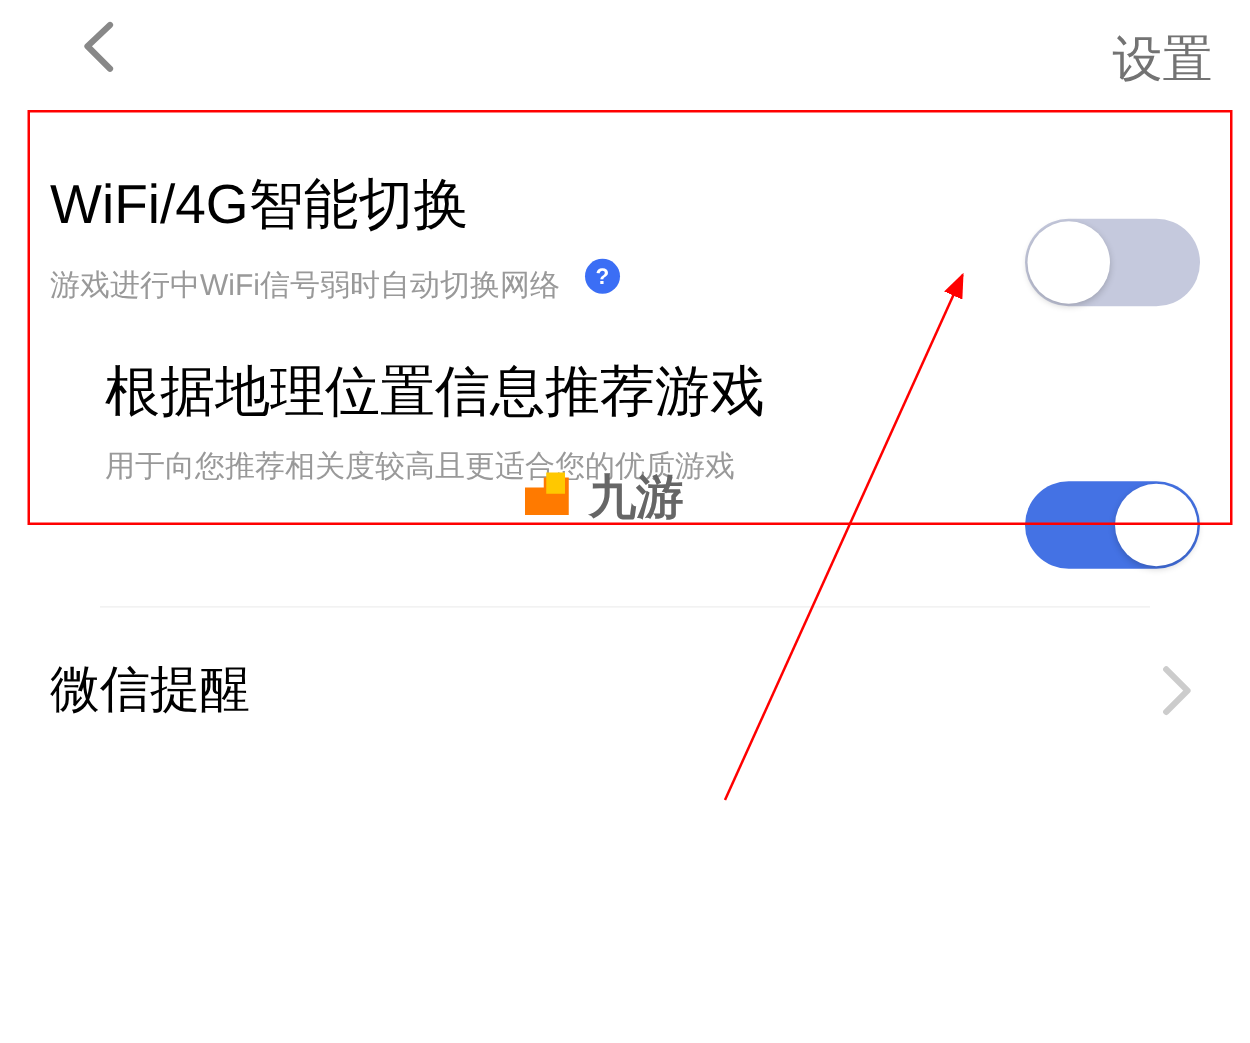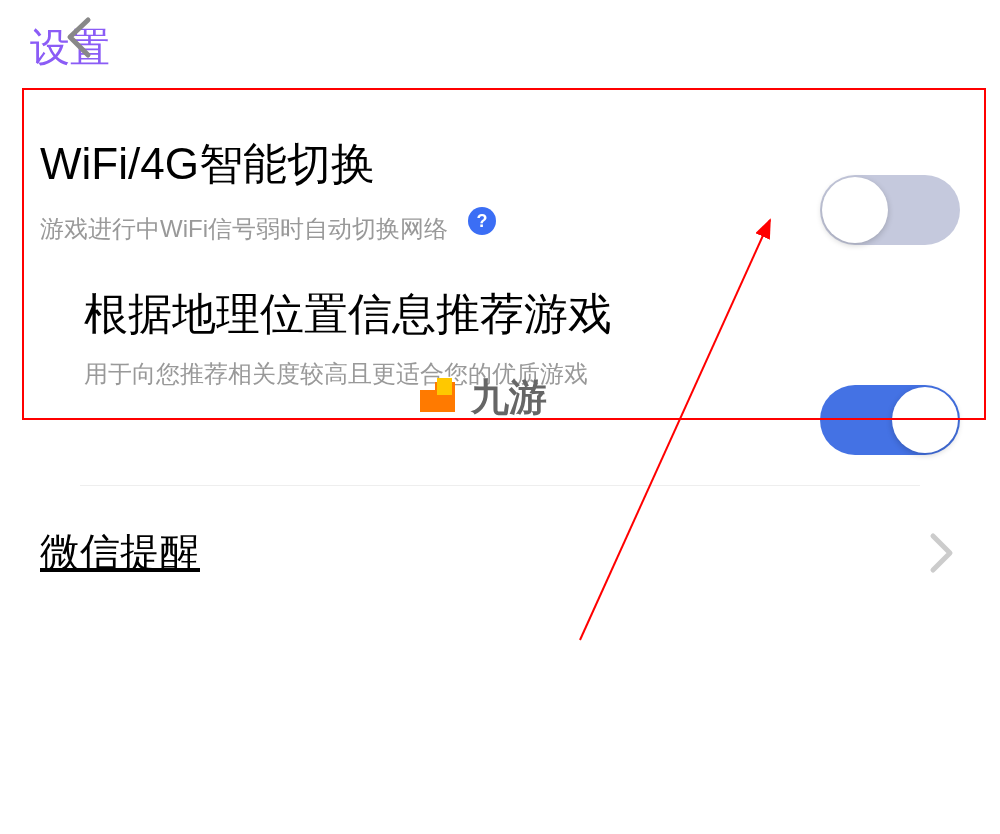--- a/index.html
+++ b/index.html
@@ -26,24 +26,24 @@
       left: 60px;
       top: 15px;
       cursor: pointer;
     }
     .back-btn svg {
       width: 40px;
       height: 45px;
     }
     .title {
       flex: 1;
-      text-align: left;
+      text-align: right;
       font-size: 40px;
       font-weight: 500;
-      color: #8b5cf6;
+      color: #737373;
     }
     .highlight-box {
       position: absolute;
       top: 88px;
       left: 22px;
       right: 14px;
       height: 332px;
       border: 2px solid #ff0000;
       pointer-events: none;
       z-index: 5;
@@ -173,21 +173,20 @@
       margin-left: 44px;
     }
     .setting-item-2 .toggle {
       margin-top: 100px;
     }
     .setting-item-3 {
       padding-top: 40px;
     }
     .setting-item-3 .setting-title {
       font-size: 40px;
-      text-decoration: underline;
     }
     .setting-item-3 .setting-desc {
       font-size: 36px;
     }
   </style>
 </head>
 <body>
 
 <div class="header">
   <div class="back-btn">

